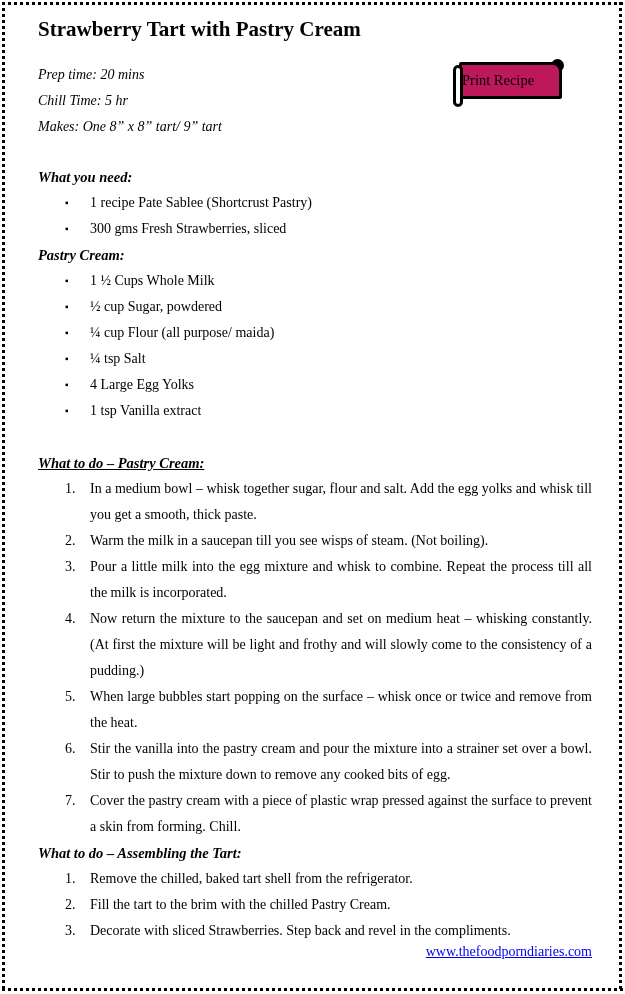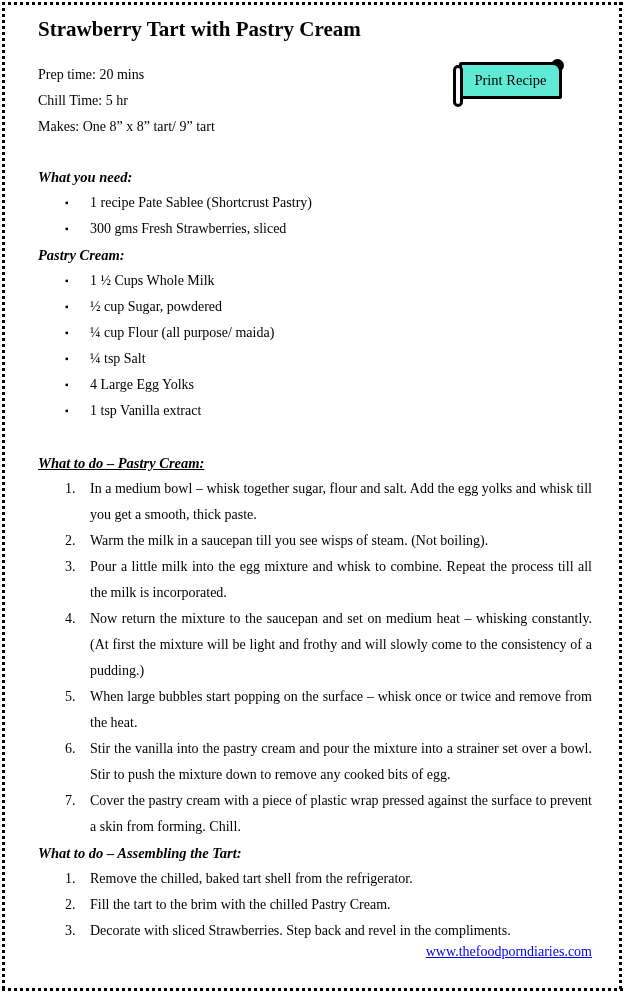--- a/index.html
+++ b/index.html
@@ -32,21 +32,21 @@
     line-height: 26px;
   }
 
   .title {
     font-size: 21px;
     font-weight: bold;
     line-height: 30px;
     margin-bottom: 18px;
   }
 
-  .meta p { line-height: 26px; }
+  .meta p { line-height: 26px; font-style: italic; }
 
   .sec-heading {
     font-weight: bold;
     font-style: italic;
     font-size: 14.5px;
     line-height: 26px;
   }
   .gap-lg { margin-top: 24px; }
   .gap-md { margin-top: 26px; text-decoration: underline; }
 
@@ -93,27 +93,27 @@
     position: absolute;
     right: -2px; top: -3px;
     width: 13px; height: 13px;
     background: #000;
     border-radius: 50%;
     z-index: 1;
   }
   .pb-body {
     position: absolute;
     left: 6px; top: 0; right: 0; height: 37px;
-    background: #5eead4;
+    background: #be185d;
     border: 3px solid #000;
     border-radius: 2px 9px 2px 2px;
     z-index: 2;
     display: flex;
     align-items: center;
-    justify-content: center;
+    justify-content: flex-start;
     font-size: 14.5px;
   }
   .pb-bar {
     position: absolute;
     left: 0; top: 3px;
     width: 10px; height: 42px;
     background: #fff;
     border: 3px solid #000;
     border-radius: 5px;
     z-index: 3;

